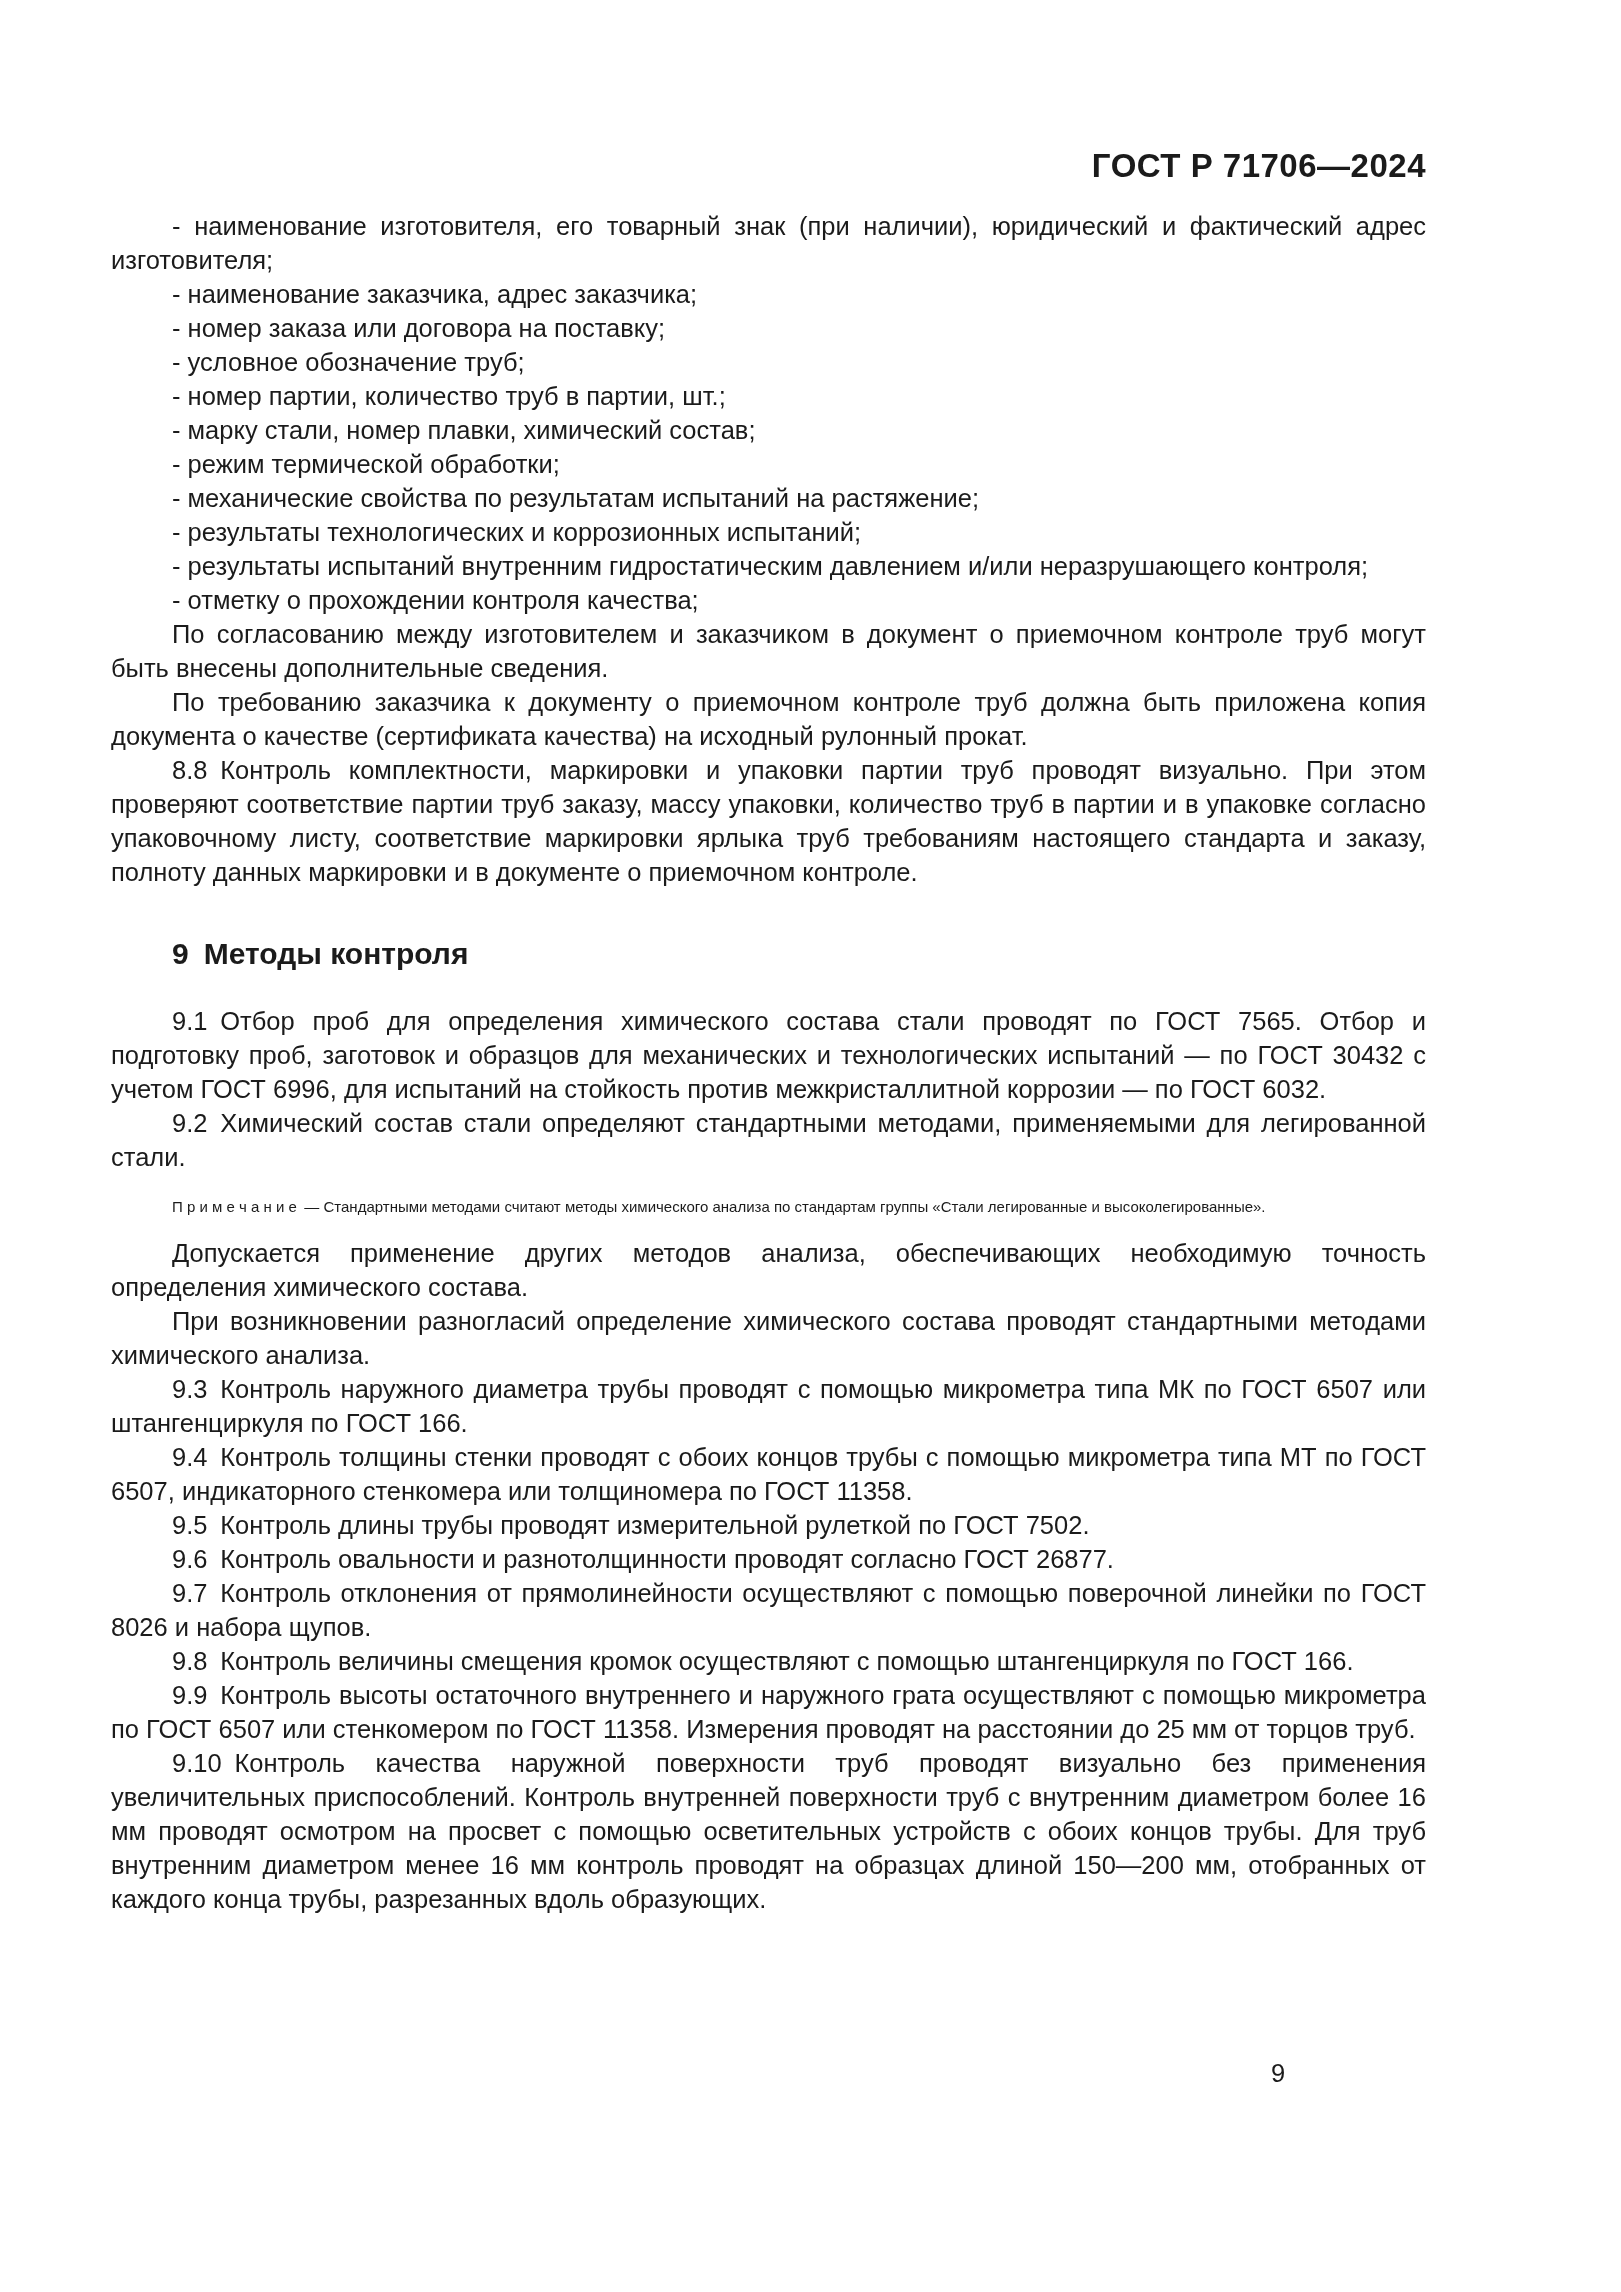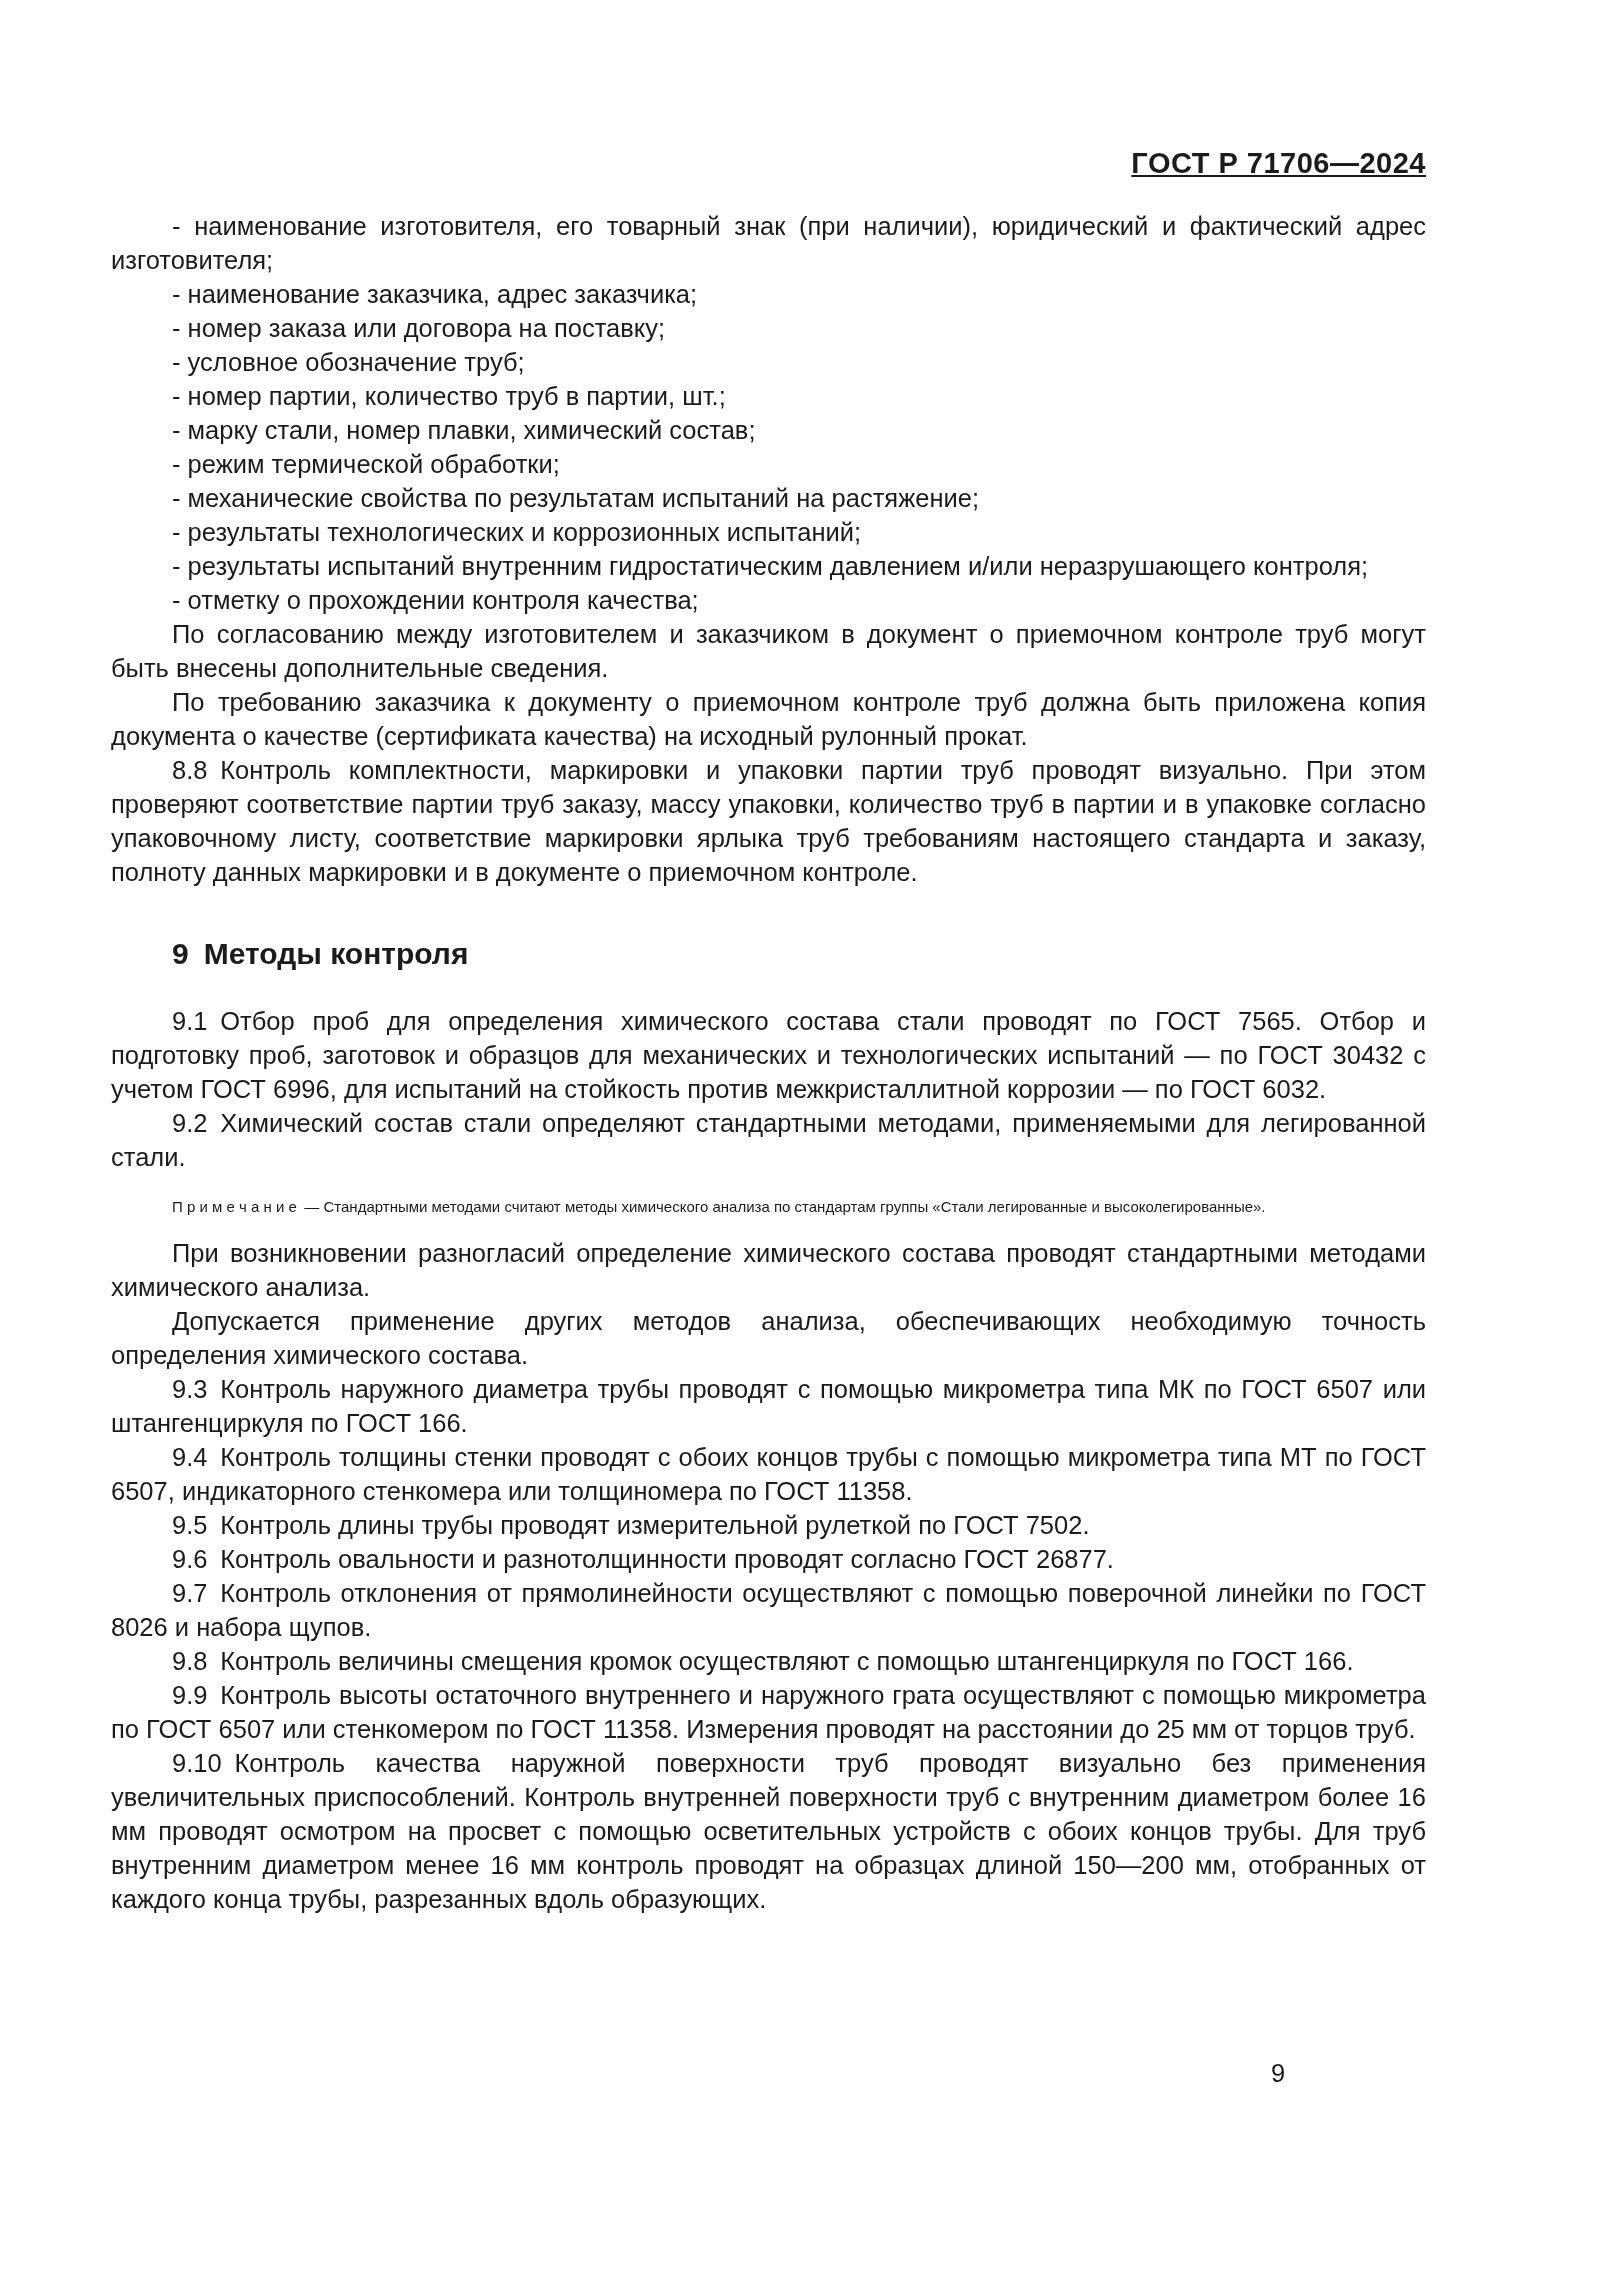--- a/index.html
+++ b/index.html
@@ -11,25 +11,24 @@
     height: 2293px;
     background: #ffffff;
     color: #1b1b1b;
     font-family: "Liberation Sans", "DejaVu Sans", sans-serif;
     overflow: hidden;
   }
   .running-header {
     position: absolute;
     top: 147px;
     right: 195px;
-    font-size: 29px;
+    font-size: 33px;
     font-weight: bold;
     letter-spacing: 0.5px;
     white-space: nowrap;
-    text-decoration: underline;
   }
   .doc-body {
     position: absolute;
     top: 209px;
     left: 111px;
     width: 1315px;
   }
   .para {
     font-size: 25.5px;
     line-height: 34px;
@@ -75,22 +74,22 @@
       <div class="para">- результаты технологических и коррозионных испытаний;</div>
       <div class="para">- результаты испытаний внутренним гидростатическим давлением и/или неразрушающего контроля;</div>
       <div class="para">- отметку о прохождении контроля качества;</div>
       <div class="para">По согласованию между изготовителем и заказчиком в документ о приемочном контроле труб могут быть внесены дополнительные сведения.</div>
       <div class="para">По требованию заказчика к документу о приемочном контроле труб должна быть приложена копия документа о качестве (сертификата качества) на исходный рулонный прокат.</div>
       <div class="para">8.8 Контроль комплектности, маркировки и упаковки партии труб проводят визуально. При этом проверяют соответствие партии труб заказу, массу упаковки, количество труб в партии и в упаковке согласно упаковочному листу, соответствие маркировки ярлыка труб требованиям настоящего стандарта и заказу, полноту данных маркировки и в документе о приемочном контроле.</div>
       <div class="heading">9 Методы контроля</div>
       <div class="para">9.1 Отбор проб для определения химического состава стали проводят по ГОСТ 7565. Отбор и подготовку проб, заготовок и образцов для механических и технологических испытаний — по ГОСТ 30432 с учетом ГОСТ 6996, для испытаний на стойкость против межкристаллитной коррозии — по ГОСТ 6032.</div>
       <div class="para">9.2 Химический состав стали определяют стандартными методами, применяемыми для легированной стали.</div>
       <div class="note">П р и м е ч а н и е — Стандартными методами считают методы химического анализа по стандартам группы «Стали легированные и высоколегированные».</div>
+      <div class="para">Допускается применение других методов анализа, обеспечивающих необходимую точность определения химического состава.</div>
       <div class="para">При возникновении разногласий определение химического состава проводят стандартными методами химического анализа.</div>
-      <div class="para">Допускается применение других методов анализа, обеспечивающих необходимую точность определения химического состава.</div>
       <div class="para">9.3 Контроль наружного диаметра трубы проводят с помощью микрометра типа МК по ГОСТ 6507 или штангенциркуля по ГОСТ 166.</div>
       <div class="para">9.4 Контроль толщины стенки проводят с обоих концов трубы с помощью микрометра типа МТ по ГОСТ 6507, индикаторного стенкомера или толщиномера по ГОСТ 11358.</div>
       <div class="para">9.5 Контроль длины трубы проводят измерительной рулеткой по ГОСТ 7502.</div>
       <div class="para">9.6 Контроль овальности и разнотолщинности проводят согласно ГОСТ 26877.</div>
       <div class="para">9.7 Контроль отклонения от прямолинейности осуществляют с помощью поверочной линейки по ГОСТ 8026 и набора щупов.</div>
       <div class="para">9.8 Контроль величины смещения кромок осуществляют с помощью штангенциркуля по ГОСТ 166.</div>
       <div class="para">9.9 Контроль высоты остаточного внутреннего и наружного грата осуществляют с помощью микрометра по ГОСТ 6507 или стенкомером по ГОСТ 11358. Измерения проводят на расстоянии до 25 мм от торцов труб.</div>
       <div class="para">9.10 Контроль качества наружной поверхности труб проводят визуально без применения увеличительных приспособлений. Контроль внутренней поверхности труб с внутренним диаметром более 16 мм проводят осмотром на просвет с помощью осветительных устройств с обоих концов трубы. Для труб внутренним диаметром менее 16 мм контроль проводят на образцах длиной 150—200 мм, отобранных от каждого конца трубы, разрезанных вдоль образующих.</div>
     </main>
 

